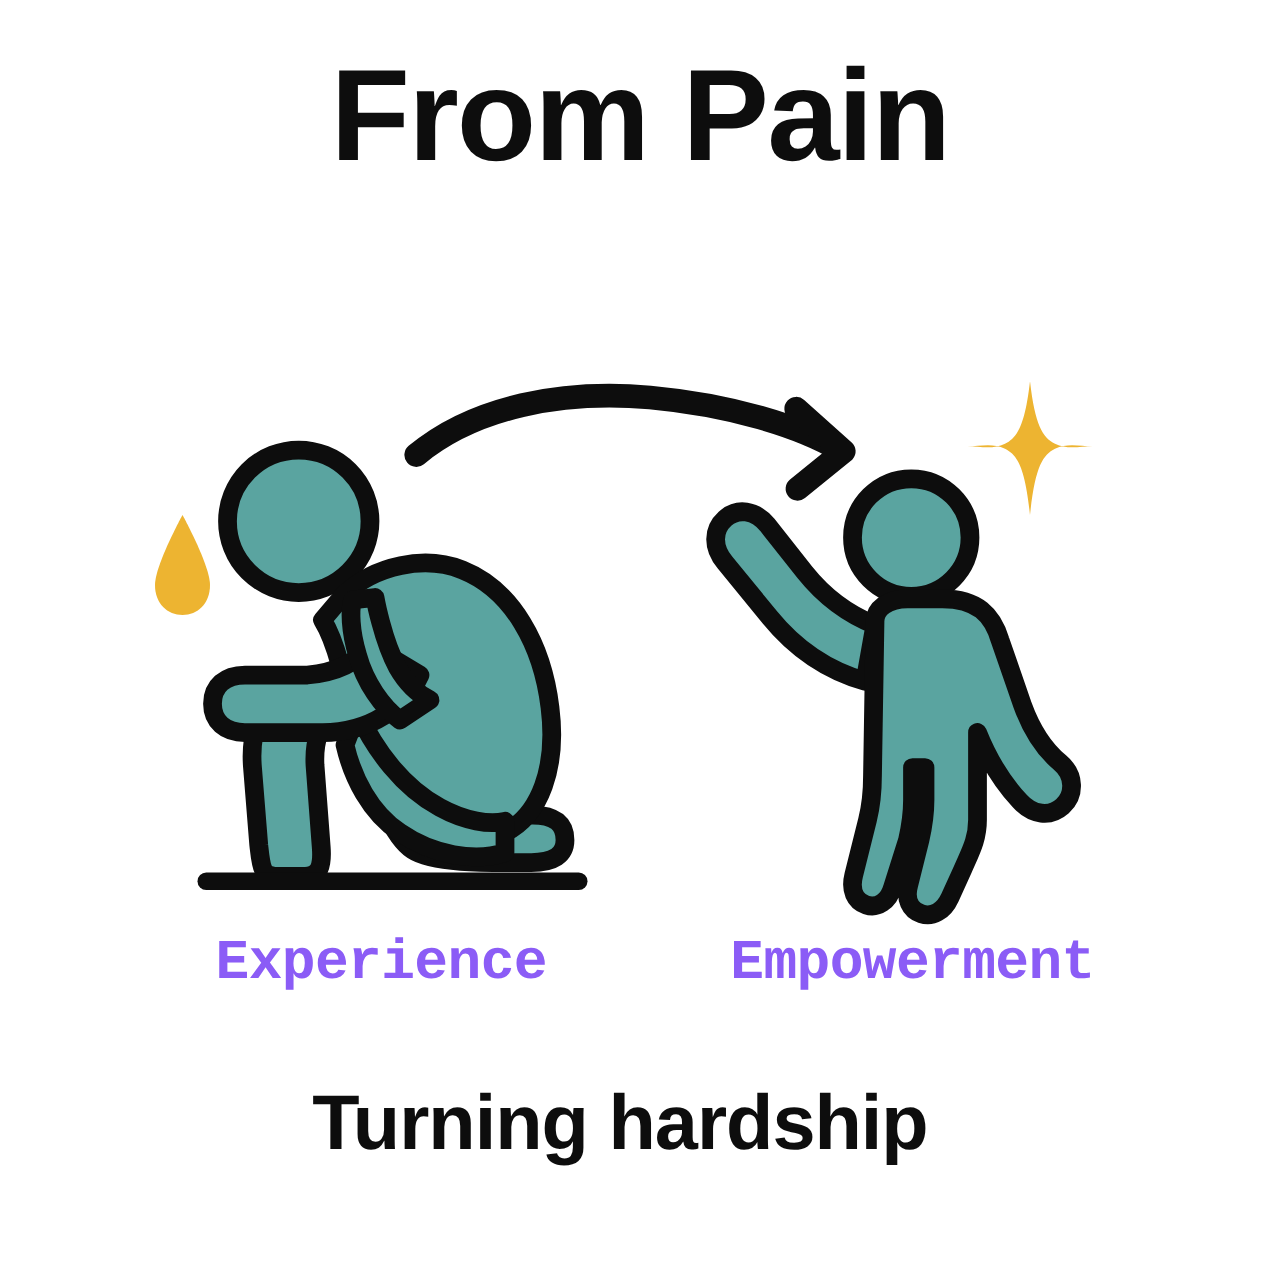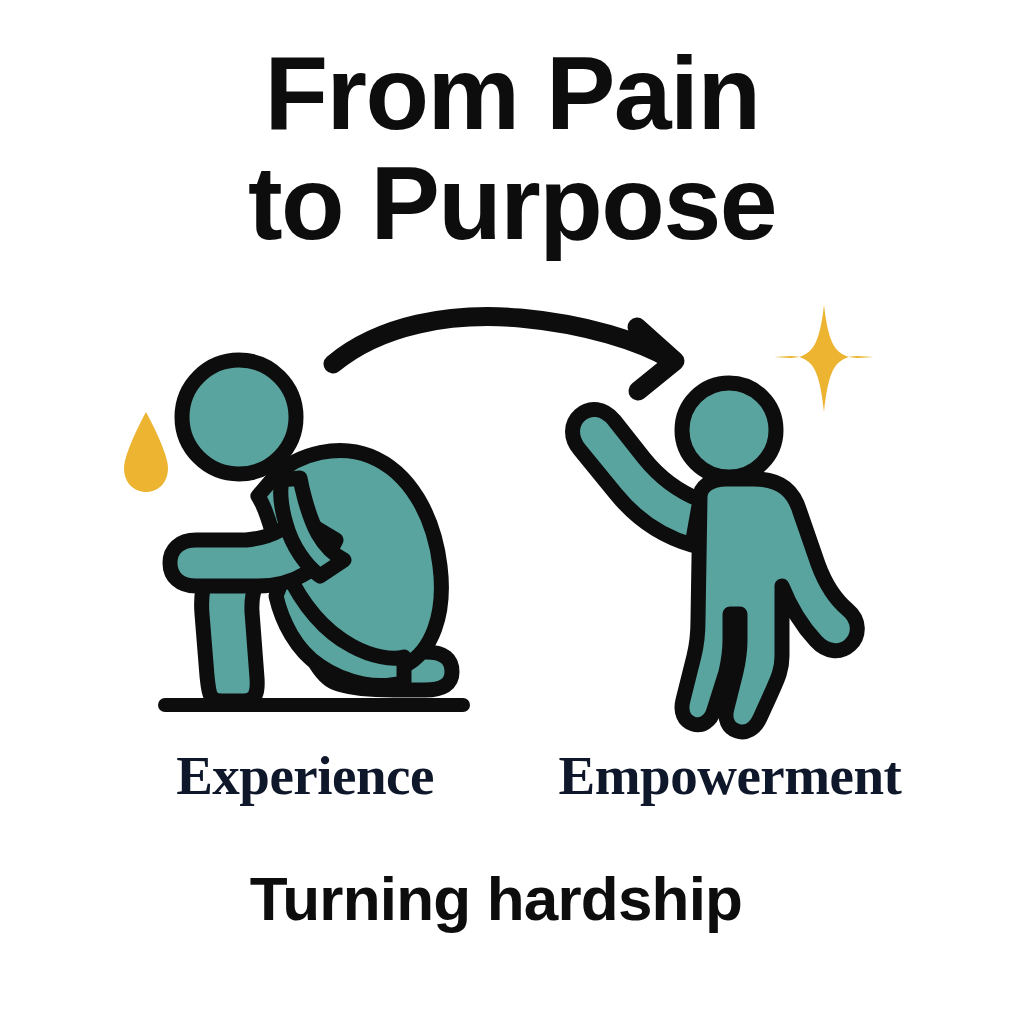--- a/index.html
+++ b/index.html
@@ -48,24 +48,24 @@
   }
   #illustration svg {
     display: block;
     width: 1024px;
     height: 1024px;
   }
 
   
   .caption {
     position: absolute;
-    color: #0f172a;
-    font-family: Liberation Serif, serif;
+    color: #8b5cf6;
+    font-family: Liberation Mono, monospace;
     font-weight: bold;
-    font-size: 55px;
+    font-size: 45px;
     line-height: 1;
     letter-spacing: -0.5px;
     white-space: nowrap;
   }
   #caption-left {
     left: 0;
     top: 748px;
     width: 610px;
     text-align: center;
   }
@@ -94,21 +94,20 @@
     display: block;
   }
 </style>
 </head>
 <body>
 
 <div id="canvas" style="background: rgb(255, 255, 255);">
 
   <div id="title-block" style="color: rgb(13, 13, 13);">
     <span class="tline">From Pain</span>
-    <span class="tline">to Purpose</span>
   </div>
 
   <div id="illustration">
     <svg viewBox="0 0 1024 1024" xmlns="http://www.w3.org/2000/svg">
 
       <g>
         <path d="M146 412
                  C 146 412, 168 452, 168 468
                  C 168 483, 158 492, 146 492
                  C 134 492, 124 483, 124 468

